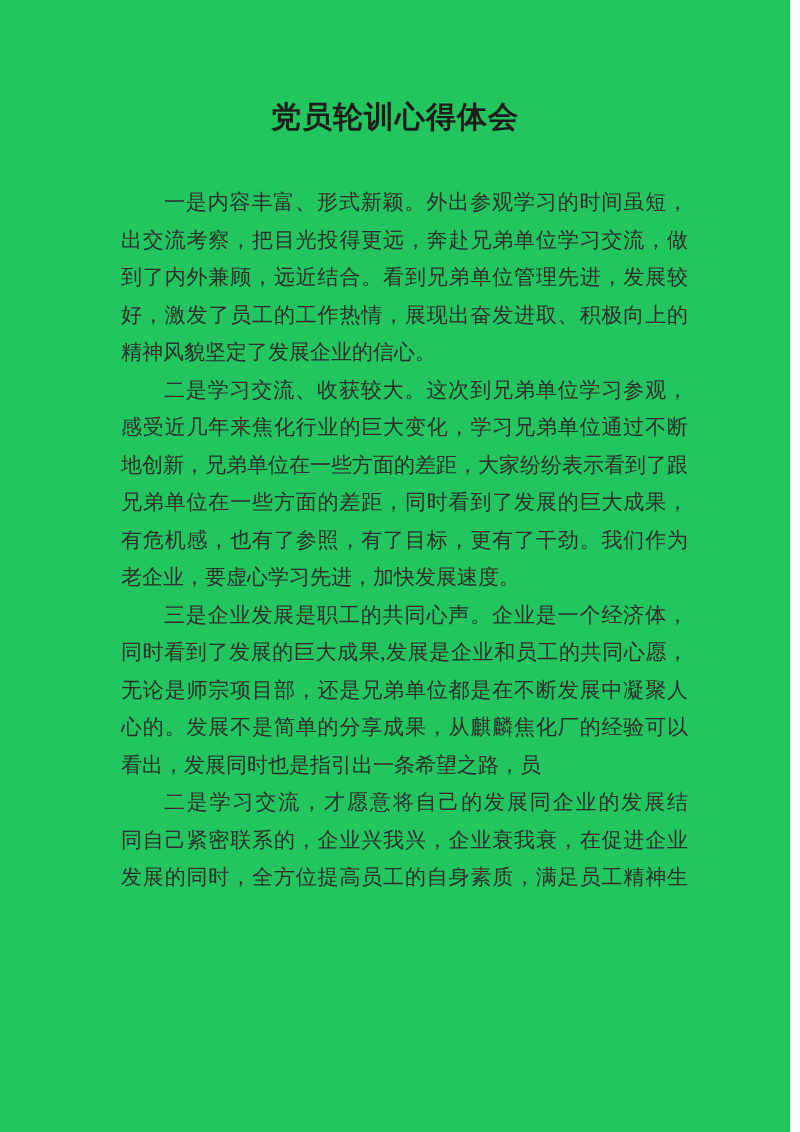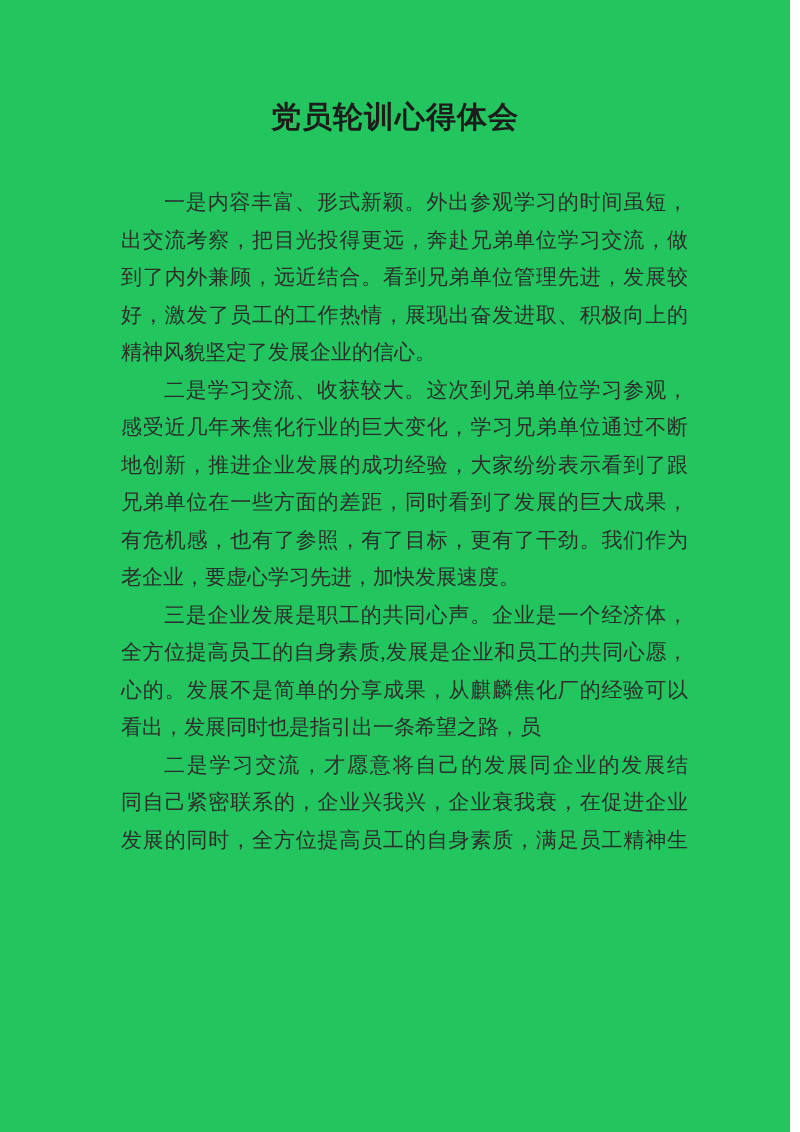--- a/index.html
+++ b/index.html
@@ -54,25 +54,26 @@
 <div class="page">
   <h1 class="doc-title">党员轮训心得体会</h1>
   <div class="doc-body">
     <div class="line justify indent">一是内容丰富、形式新颖。外出参观学习的时间虽短，</div>
     <div class="line justify">出交流考察，把目光投得更远，奔赴兄弟单位学习交流，做</div>
     <div class="line justify">到了内外兼顾，远近结合。看到兄弟单位管理先进，发展较</div>
     <div class="line justify">好，激发了员工的工作热情，展现出奋发进取、积极向上的</div>
     <div class="line">精神风貌坚定了发展企业的信心。</div>
     <div class="line justify indent">二是学习交流、收获较大。这次到兄弟单位学习参观，</div>
     <div class="line justify">感受近几年来焦化行业的巨大变化，学习兄弟单位通过不断</div>
-    <div class="line justify">地创新，推进企业发展的成功经验，大家纷纷表示看到了跟</div>
+    <div class="line justify">地创新，兄弟单位在一些方面的差距，大家纷纷表示看到了跟</div>
     <div class="line justify">兄弟单位在一些方面的差距，同时看到了发展的巨大成果，</div>
     <div class="line justify">有危机感，也有了参照，有了目标，更有了干劲。我们作为</div>
     <div class="line">老企业，要虚心学习先进，加快发展速度。</div>
     <div class="line justify indent">三是企业发展是职工的共同心声。企业是一个经济体，</div>
-    <div class="line justify">全方位提高员工的自身素质,发展是企业和员工的共同心愿，</div>
+    <div class="line justify">同时看到了发展的巨大成果,发展是企业和员工的共同心愿，</div>
+    <div class="line justify">无论是师宗项目部，还是兄弟单位都是在不断发展中凝聚人</div>
     <div class="line justify">心的。发展不是简单的分享成果，从麒麟焦化厂的经验可以</div>
     <div class="line">看出，发展同时也是指引出一条希望之路，员</div>
     <div class="line justify indent">二是学习交流，才愿意将自己的发展同企业的发展结</div>
     <div class="line justify">同自己紧密联系的，企业兴我兴，企业衰我衰，在促进企业</div>
     <div class="line justify">发展的同时，全方位提高员工的自身素质，满足员工精神生</div>
   </div>
 </div>
 
 </body></html>

